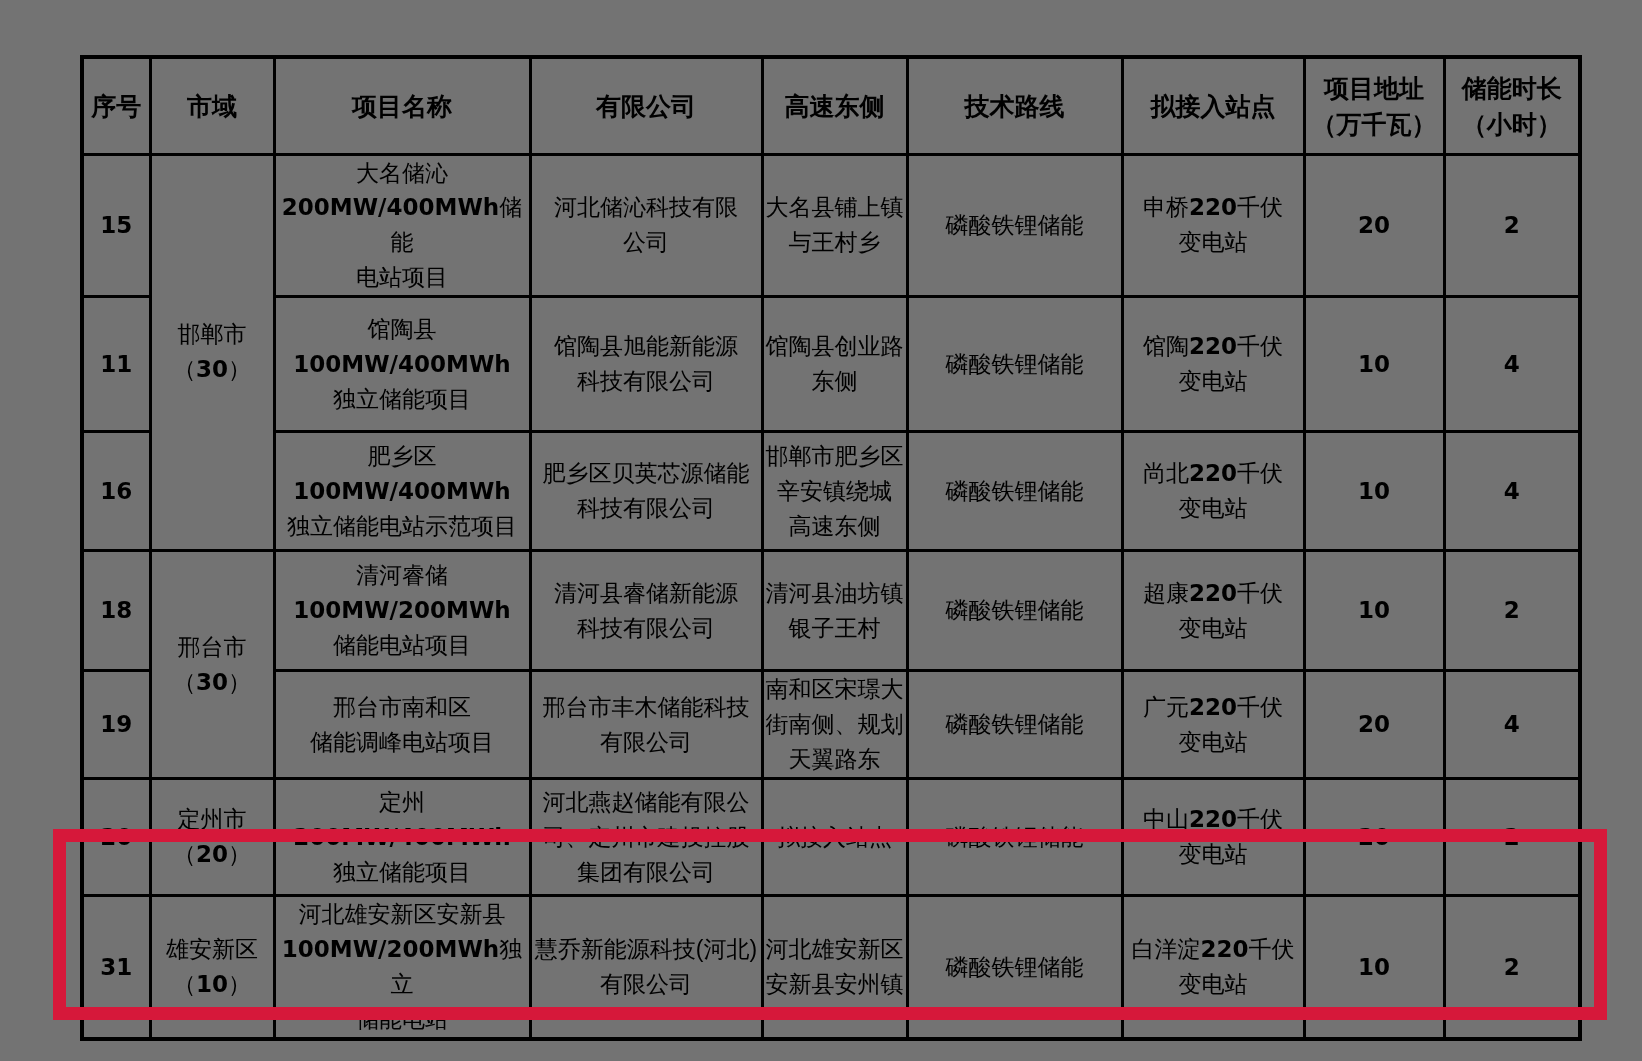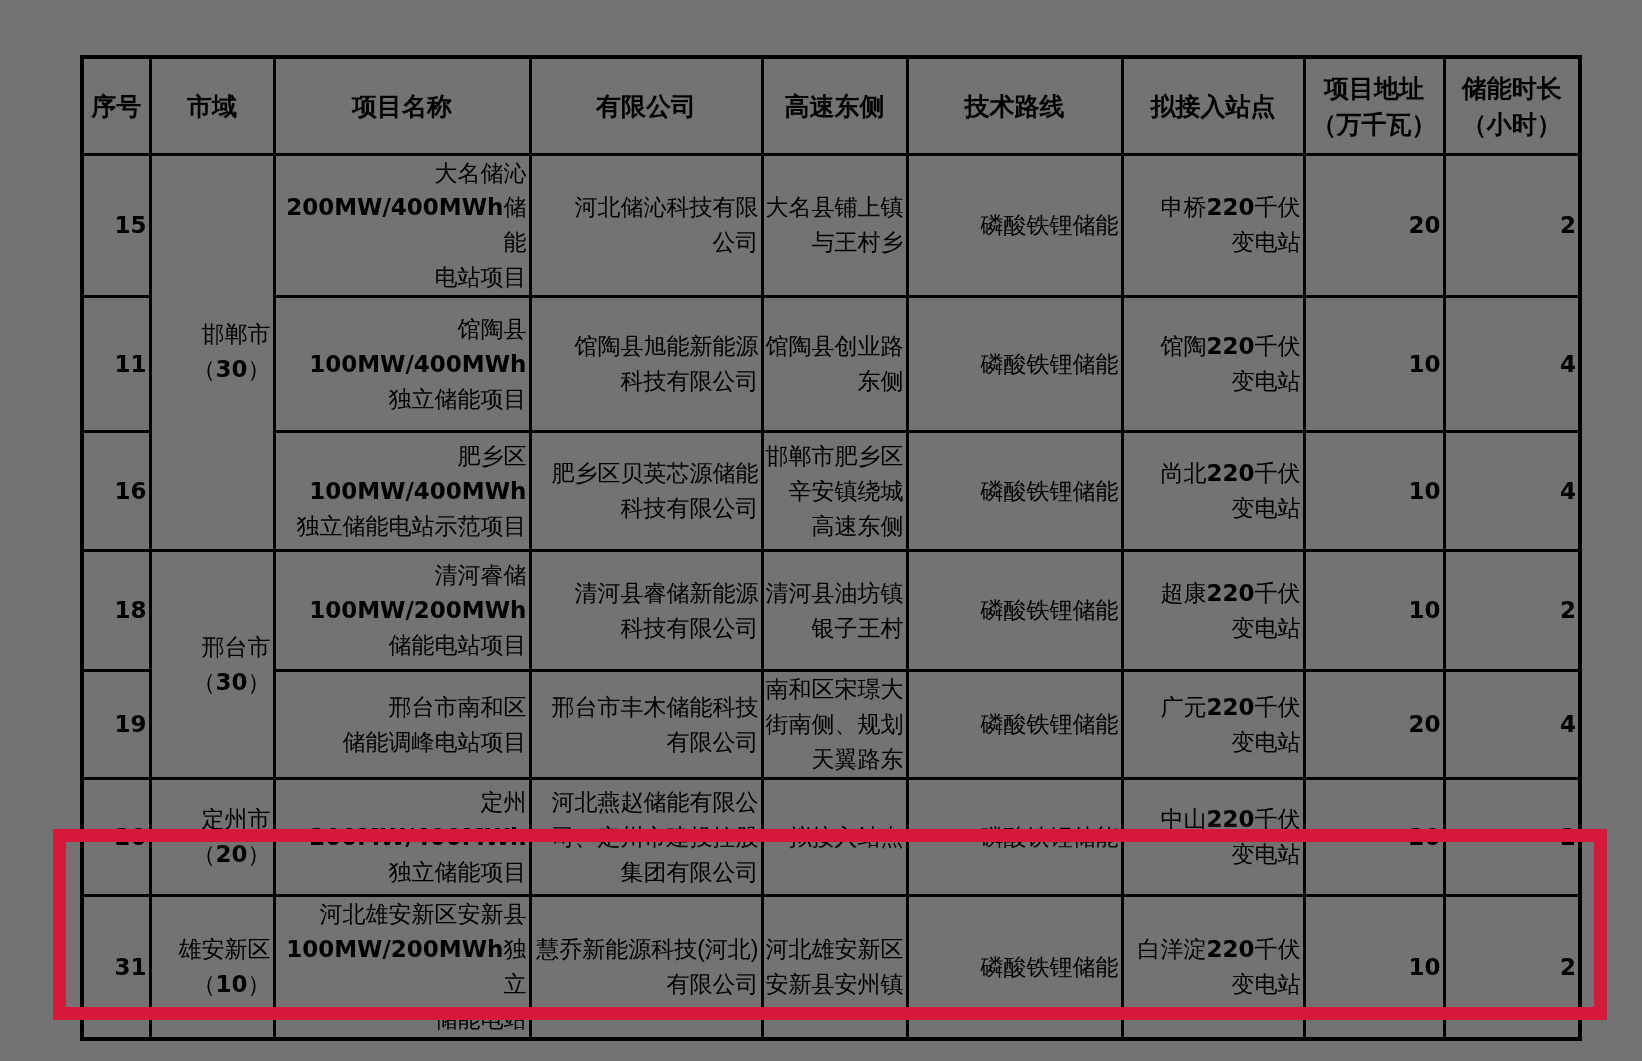--- a/index.html
+++ b/index.html
@@ -29,21 +29,20 @@
   table.projects th{
     font-size:25px;
     font-weight:700;
     line-height:1.45;
     white-space:pre-line;
   }
   table.projects td{
     font-size:23px;
     font-weight:400;
     line-height:1.52;
-    text-align:right;
   }
   td.col-index, td.col-capacity, td.col-duration{
     font-size:26px;
   }
   .lat{
     font-family:"DejaVu Sans","Liberation Sans",sans-serif;
     font-weight:700;
   }
   .highlight{
     position:absolute;

